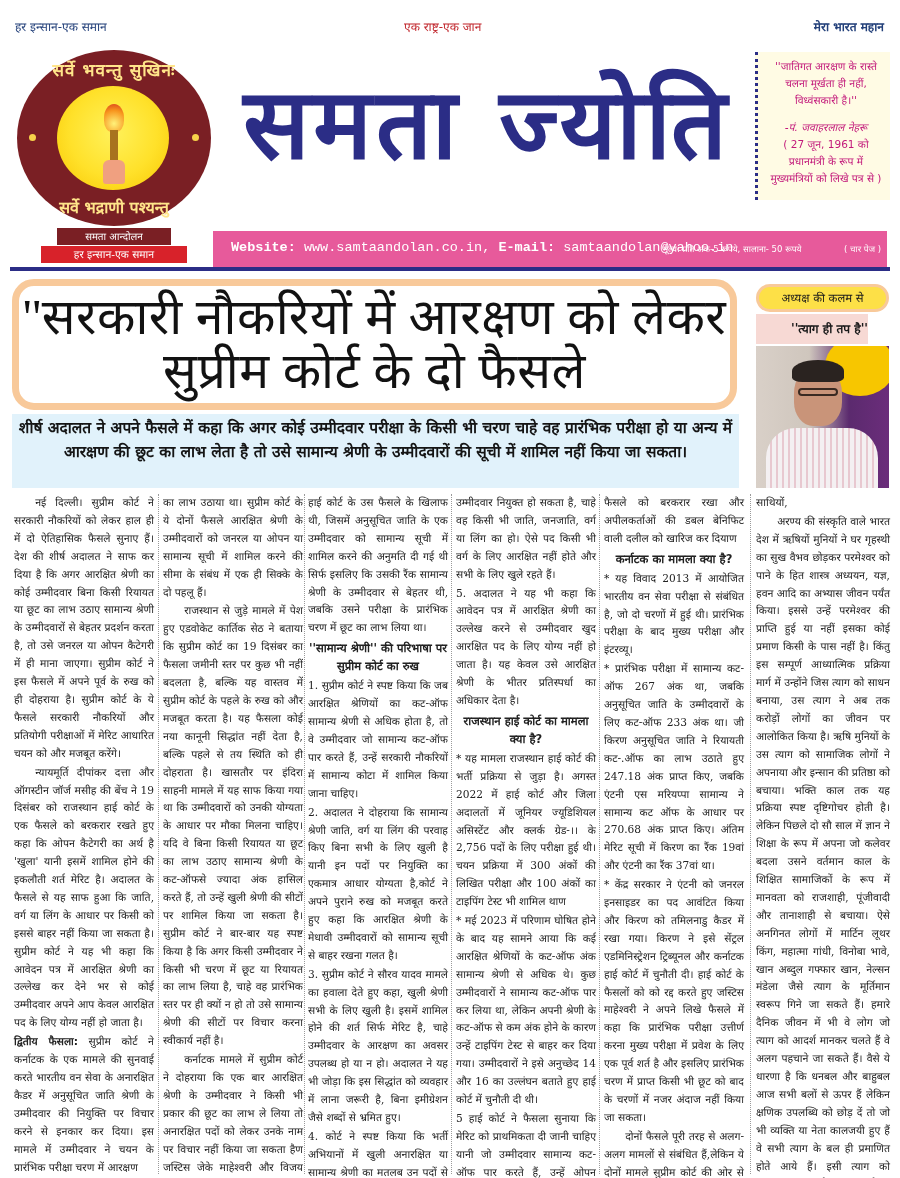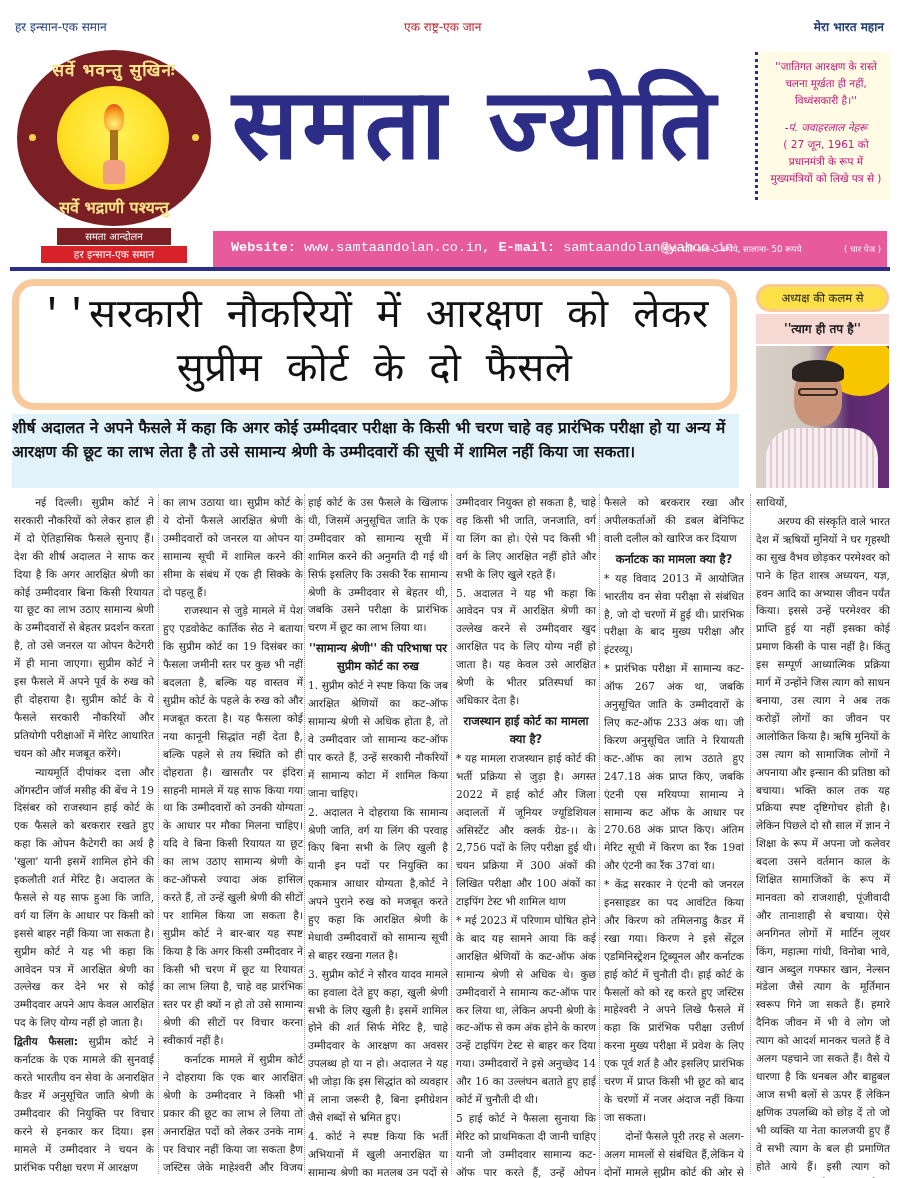--- a/index.html
+++ b/index.html
@@ -22,49 +22,49 @@
   .logo-text-top { position: absolute; left: 0; top: 8px; width: 198px; text-align: center; color: #ffe58a; font-size: 17px; font-weight: bold; letter-spacing: 1px; }
   .logo-text-bot { position: absolute; left: 0; top: 146px; width: 198px; text-align: center; color: #ffe58a; font-size: 16px; font-weight: bold; }
   .torch { position: absolute; left: 88px; top: 54px; width: 22px; height: 80px; }
   .torch .flame { position: absolute; left: 1px; top: 0; width: 20px; height: 28px; border-radius: 50% 50% 40% 40%; background: radial-gradient(circle at 50% 70%, #fff27a, #f7941d 60%, #d9381e); }
   .torch .stick { position: absolute; left: 7px; top: 26px; width: 8px; height: 34px; background: #a8731e; }
   .torch .hand { position: absolute; left: 0; top: 56px; width: 22px; height: 24px; background: #f0a080; border-radius: 6px 6px 3px 3px; }
   .logo-band1 { position: absolute; left: 42px; top: 178px; width: 114px; height: 17px; background: #7a1f24; color: #ffffff; font-size: 10px; text-align: center; line-height: 17px; }
   .logo-band2 { position: absolute; left: 26px; top: 196px; width: 146px; height: 17px; background: #d8222a; color: #ffffff; font-size: 10.5px; text-align: center; line-height: 17px; font-family: "DejaVu Sans", sans-serif; }
 
   
-  .masthead { position: absolute; left: 232px; top: 54px; width: 510px; height: 140px; color: #2b2d86; font-size: 98px; font-weight: bold; font-family: "DejaVu Sans", sans-serif; letter-spacing: 4px; line-height: 140px; text-align: left; }
+  .masthead { position: absolute; left: 232px; top: 54px; width: 510px; height: 140px; color: #2b2d86; font-size: 98px; font-weight: bold; font-family: "DejaVu Sans", sans-serif; letter-spacing: 4px; line-height: 140px; text-align: center; }
 
   
   .infoline { position: absolute; top: 208px; font-size: 11.5px; color: #1b2d6b; font-family: Liberation Mono, monospace; margin-top: 36px; }
   .il-issue { left: 236px; } .il-tag { left: 355px; } .il-date { left: 600px; }
 
   
   .quotebox { position: absolute; left: 755px; top: 52px; width: 135px; height: 148px; background: #fffbe4; border-left: 3px dotted #2b2d86; padding: 6px 6px 0 10px; color: #c2187a; text-align: center; font-size: 10.5px; line-height: 17px; font-family: "DejaVu Sans", sans-serif; }
   .quotebox .q-author { font-style: italic; margin-top: 10px; display: block; }
 
   
   .webbar { position: absolute; left: 213px; top: 231px; width: 674px; height: 36px; background: #e75a9b; color: #ffffff; }
   .webbar .web { position: absolute; left: 18px; top: 9px; font-size: 13.5px; font-family: Liberation Mono, monospace; }
   .webbar .web b { font-weight: bold; }
   .webbar .price { position: absolute; left: 450px; top: 12px; font-size: 8.5px; font-family: "DejaVu Sans", sans-serif; }
   .webbar .pages { position: absolute; right: 6px; top: 12px; font-size: 8.5px; font-family: "DejaVu Sans", sans-serif; }
   .rule { position: absolute; left: 10px; top: 267px; width: 880px; height: 4px; background: #2b2d86; }
 
   
   .headline { position: absolute; left: 12px; top: 279px; width: 725px; height: 131px; border: 7px solid #f8c99a; border-radius: 22px; background: #ffffff; text-align: center; padding-top: 4px; }
-  .headline div { font-family: Liberation Mono, monospace; font-size: 40px; line-height: 54px; color: #121212; letter-spacing: 0.5px; text-align: center; }
-
-  
-  .summary { position: absolute; left: 12px; top: 414px; width: 727px; height: 74px; background: #e1f2fb; text-align: left; font-family: "DejaVu Sans", sans-serif; font-weight: bold; font-size: 15.5px; line-height: 24px; padding-top: 2px; color: #151515; }
+  .headline div { font-family: Liberation Serif, serif; font-size: 50px; line-height: 54px; color: #121212; letter-spacing: 0.5px; text-align: center; }
+
+  
+  .summary { position: absolute; left: 12px; top: 414px; width: 727px; height: 74px; background: #e1f2fb; text-align: center; font-family: "DejaVu Sans", sans-serif; font-weight: bold; font-size: 15.5px; line-height: 24px; padding-top: 2px; color: #151515; }
 
   
   .ed-pill { position: absolute; left: 756px; top: 284px; width: 133px; height: 28px; background: #f8c99a; border-radius: 16px; padding: 3px; }
   .ed-pill span { display: block; width: 100%; height: 22px; background: #fde047; border-radius: 13px; text-align: center; font-size: 11.5px; line-height: 22px; font-family: "DejaVu Sans", sans-serif; }
-  .ed-title { position: absolute; left: 756px; top: 314px; width: 133px; height: 30px; background: #f7d9d4; text-align: center; font-size: 12px; line-height: 30px; font-weight: bold; }
+  .ed-title { position: absolute; left: 756px; top: 314px; width: 112px; height: 30px; background: #f7d9d4; text-align: right; font-size: 12px; line-height: 30px; font-weight: bold; }
   .ed-photo { position: absolute; left: 756px; top: 346px; width: 133px; height: 142px; background: linear-gradient(90deg, #d9d0c8 0%, #cfc6bd 40%, #5b2a6e 70%, #6b2d7b 100%); overflow: hidden; }
   .ed-photo .sun { position: absolute; right: -6px; top: -10px; width: 70px; height: 60px; border-radius: 50%; background: #f7c600; }
   .ed-photo .head { position: absolute; left: 38px; top: 20px; width: 48px; height: 60px; border-radius: 45% 45% 40% 40%; background: #c99479; }
   .ed-photo .hair { position: absolute; left: 36px; top: 14px; width: 52px; height: 22px; border-radius: 50% 50% 20% 20%; background: #2a2320; }
   .ed-photo .glasses { position: absolute; left: 42px; top: 42px; width: 40px; height: 8px; border: 2px solid #3a2a22; border-radius: 4px; }
   .ed-photo .shirt { position: absolute; left: 10px; top: 82px; width: 112px; height: 70px; border-radius: 30px 30px 0 0; background: repeating-linear-gradient(90deg, #f4f0f2 0 4px, #e8c8d0 4px 6px); }
 
   
   .col { position: absolute; top: 494px; width: 140px; font-size: 10.6px; line-height: 17.9px; text-align: justify; color: #222222; font-family: "DejaVu Serif", serif; }
   .col p { text-indent: 2em; margin-bottom: 1px; }

